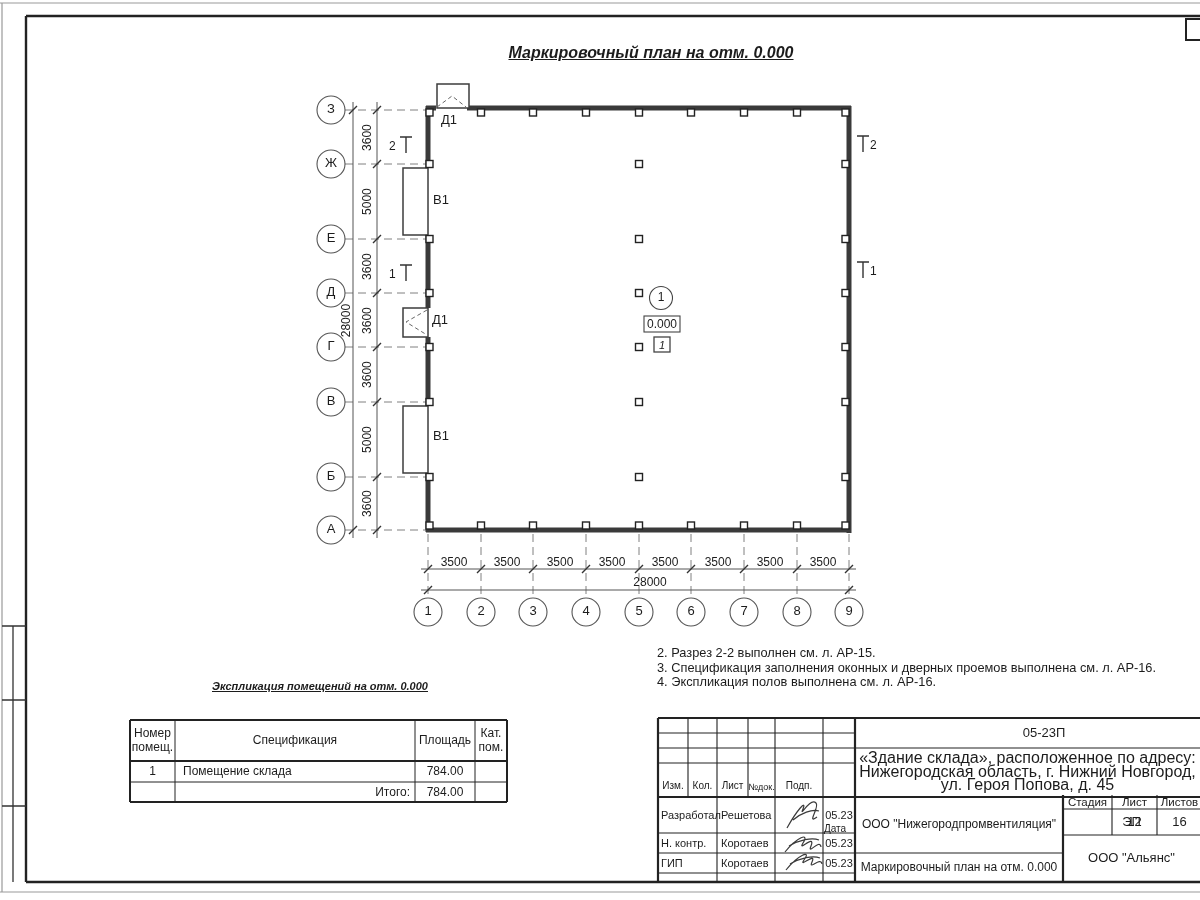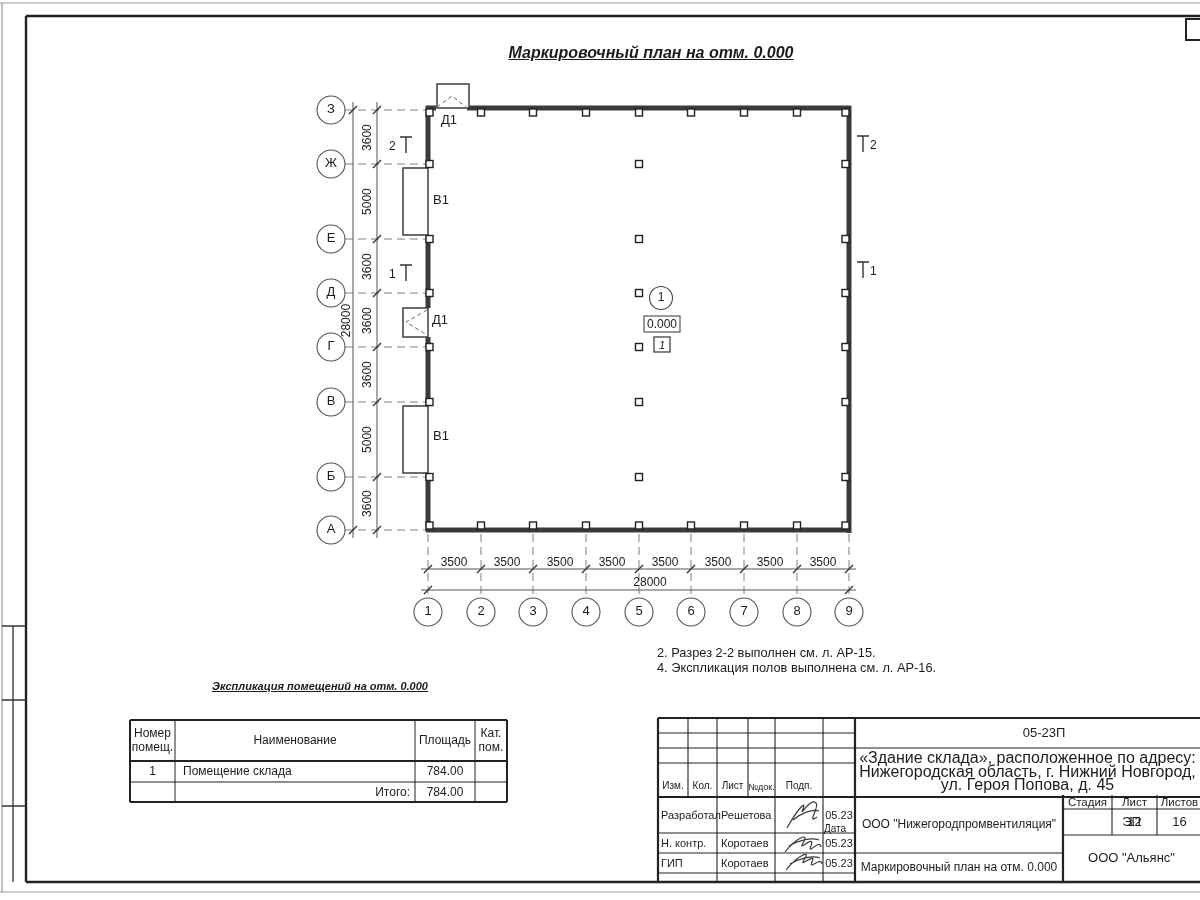--- a/index.html
+++ b/index.html
@@ -225,27 +225,28 @@
 <span class="t dim" style="left:389px;top:268px;">1</span>
 <span class="t dim" style="left:870px;top:139px;">2</span>
 <span class="t dim" style="left:870px;top:265px;">1</span>
 
 <span class="t dim c" style="left:651px;top:291px;width:20px;">1</span>
 <span class="t dim c" style="left:644px;top:318px;width:36px;">0.000</span>
 <span class="t c ital" style="left:654px;top:339px;width:16px;font-size:11px;">1</span>
 
 <div style="position:absolute;left:657px;top:646px;">
   <span class="note" style="display:block;">2. Разрез 2-2 выполнен см. л. АР-15.</span>
+  <span class="note" style="display:block;">3. Спецификация заполнения оконных и дверных проемов выполнена см. л. АР-16.</span>
   <span class="note" style="display:block;">4. Экспликация полов выполнена см. л. АР-16.</span>
 </div>
 
 <span class="t tbl-title c" style="left:170px;top:680px;width:300px;">Экспликация помещений на отм. 0.000</span>
 <span class="t c pre" style="left:130px;top:727px;width:45px;white-space:pre-line;line-height:13.5px;">Номер
 помещ.</span>
-<span class="t c" style="left:175px;top:734px;width:240px;">Наименование</span>
+<span class="t c" style="left:175px;top:734px;width:240px;">Спецификация</span>
 <span class="t c" style="left:415px;top:734px;width:60px;">Площадь</span>
 <span class="t c pre" style="left:475px;top:727px;width:32px;white-space:pre-line;line-height:13.5px;">Кат.
 пом.</span>
 <span class="t c" style="left:130px;top:765px;width:45px;">1</span>
 <span class="t" style="left:183px;top:765px;">Помещение склада</span>
 <span class="t c" style="left:415px;top:765px;width:60px;">784.00</span>
 <span class="t r" style="left:280px;top:786px;width:130px;">Итого:</span>
 <span class="t c" style="left:415px;top:786px;width:60px;">784.00</span>
 
 <span class="t stamp-h c" style="left:658px;top:780px;width:30px;">Изм.</span>

